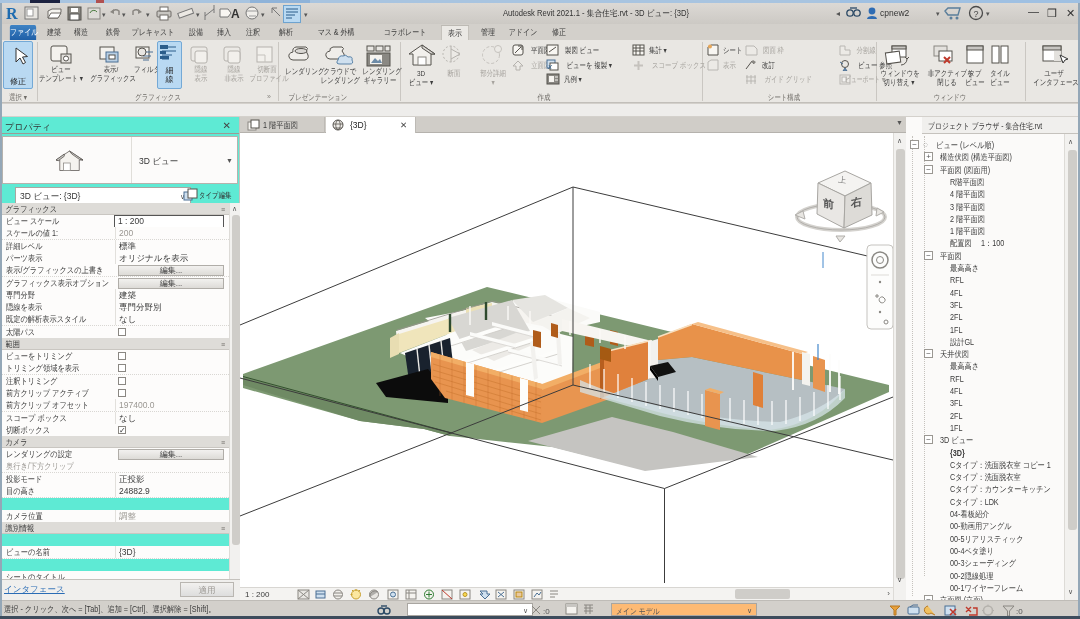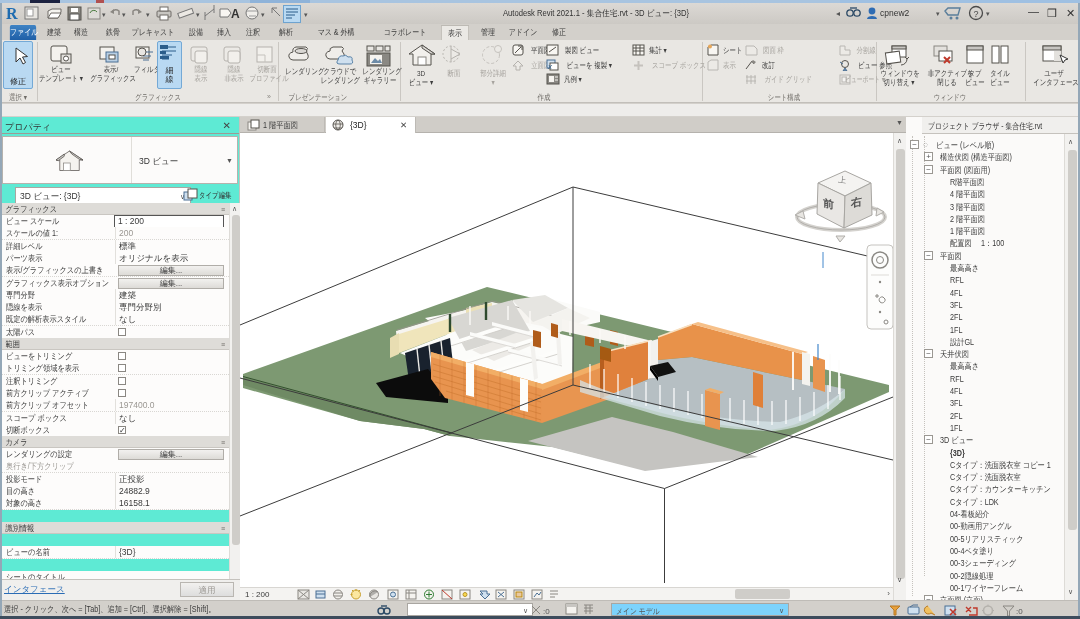--- a/index.html
+++ b/index.html
@@ -469,23 +469,23 @@
         <span class="lab" style="color:#9a9792;"><span style="display:inline-block;transform:scaleX(.85);transform-origin:0 0;white-space:nowrap;">奥行き/下方クリップ</span></span>
       </div>
   <div class="prow" style="top:269.7px;">
         <span class="lab"><span style="display:inline-block;transform:scaleX(.85);transform-origin:0 0;white-space:nowrap;">投影モード</span></span>
         <span class="val">正投影</span>
       </div>
   <div class="prow" style="top:282.0px;">
         <span class="lab"><span style="display:inline-block;transform:scaleX(.85);transform-origin:0 0;white-space:nowrap;">目の高さ</span></span>
         <span class="val">24882.9</span>
       </div>
-  <div class="prow" style="top:294.3px;">
-        <span class="lab"><span style="display:inline-block;transform:scaleX(.85);transform-origin:0 0;white-space:nowrap;">対象の高さ</span></span>
-        <span class="val">16158.1</span>
+  <div class="prow" style="top:306.6px;">
+        <span class="lab"><span style="display:inline-block;transform:scaleX(.85);transform-origin:0 0;white-space:nowrap;">カメラ位置</span></span>
+        <span class="val" style="color:#9a9792;">調整</span>
       </div>
   <div class="psec" style="top:318.9px;"><span style="display:inline-block;padding-left:4px;transform:scaleX(.85);transform-origin:0 0;">識別情報</span><span style="position:absolute;right:4px;top:1px;font-size:7px;color:#6e6b66;">≡</span></div>
   <div class="prow" style="top:343.2px;">
         <span class="lab"><span style="display:inline-block;transform:scaleX(.85);transform-origin:0 0;white-space:nowrap;">ビューの名前</span></span>
         <span class="val">{3D}</span>
       </div>
   <div class="prow" style="top:367.8px;">
         <span class="lab"><span style="display:inline-block;transform:scaleX(.85);transform-origin:0 0;white-space:nowrap;">シートのタイトル</span></span>
         <span class="val"></span>
       </div>
@@ -922,21 +922,21 @@
       <path d="M2 2 l8 8 m-8 0 l8 -8" stroke="#8a8782" fill="none"></path>
       <text x="13" y="10" font-size="8" fill="#555">:0</text>
     </svg>
  <svg class="abs" style="left:565px;top:2px;" width="14" height="13">
       <rect x="1" y="1" width="11" height="10" fill="#f5f3ef" stroke="#8a8782"></rect>
       <rect x="1" y="1" width="11" height="3" fill="#c8c6c2"></rect>
     </svg>
  <svg class="abs" style="left:582px;top:2px;" width="14" height="13">
       <path d="M2 2 l9 0 M2 5 l9 0 M2 8 l9 0 M4 2 l0 9 M8 2 l0 9" stroke="#8a8782"></path>
     </svg>
- <div class="combo" style="left:598px;top:2px;width:178px;height:13px;background:#7dd3fc;text-align:right;">
+ <div class="combo" style="left:598px;top:2px;width:146px;height:13px;background:#fdba74;text-align:right;">
   <span class="abs" style="left:4px;top:2px;font-size:8px;color:#555;display:inline-block;transform:scaleX(.85);transform-origin:0 0;">メイン モデル</span>
   <div class="caret" style="right:4px;top:3px;">∨</div>
  </div>
  <svg class="abs" style="left:888px;top:2px;" width="190" height="15">
   <g>
    <path d="M2 3 l10 0 -4 4 0 5 -2 0 0 -5 z" fill="#e8a03a" stroke="#b87820"></path>
    <rect x="20" y="4" width="11" height="7" rx="1" fill="#cfe0ef" stroke="#4a6f94"></rect>
         <path d="M22 4 l3 -2 5 0" stroke="#4a6f94" fill="none"></path>
    <path d="M40 3 a4 4 0 1 0 3 7 l4 2" stroke="#b87820" fill="#f0c060"></path>
    <rect x="57" y="3" width="10" height="9" fill="#cfe0ef" stroke="#4a6f94"></rect>

